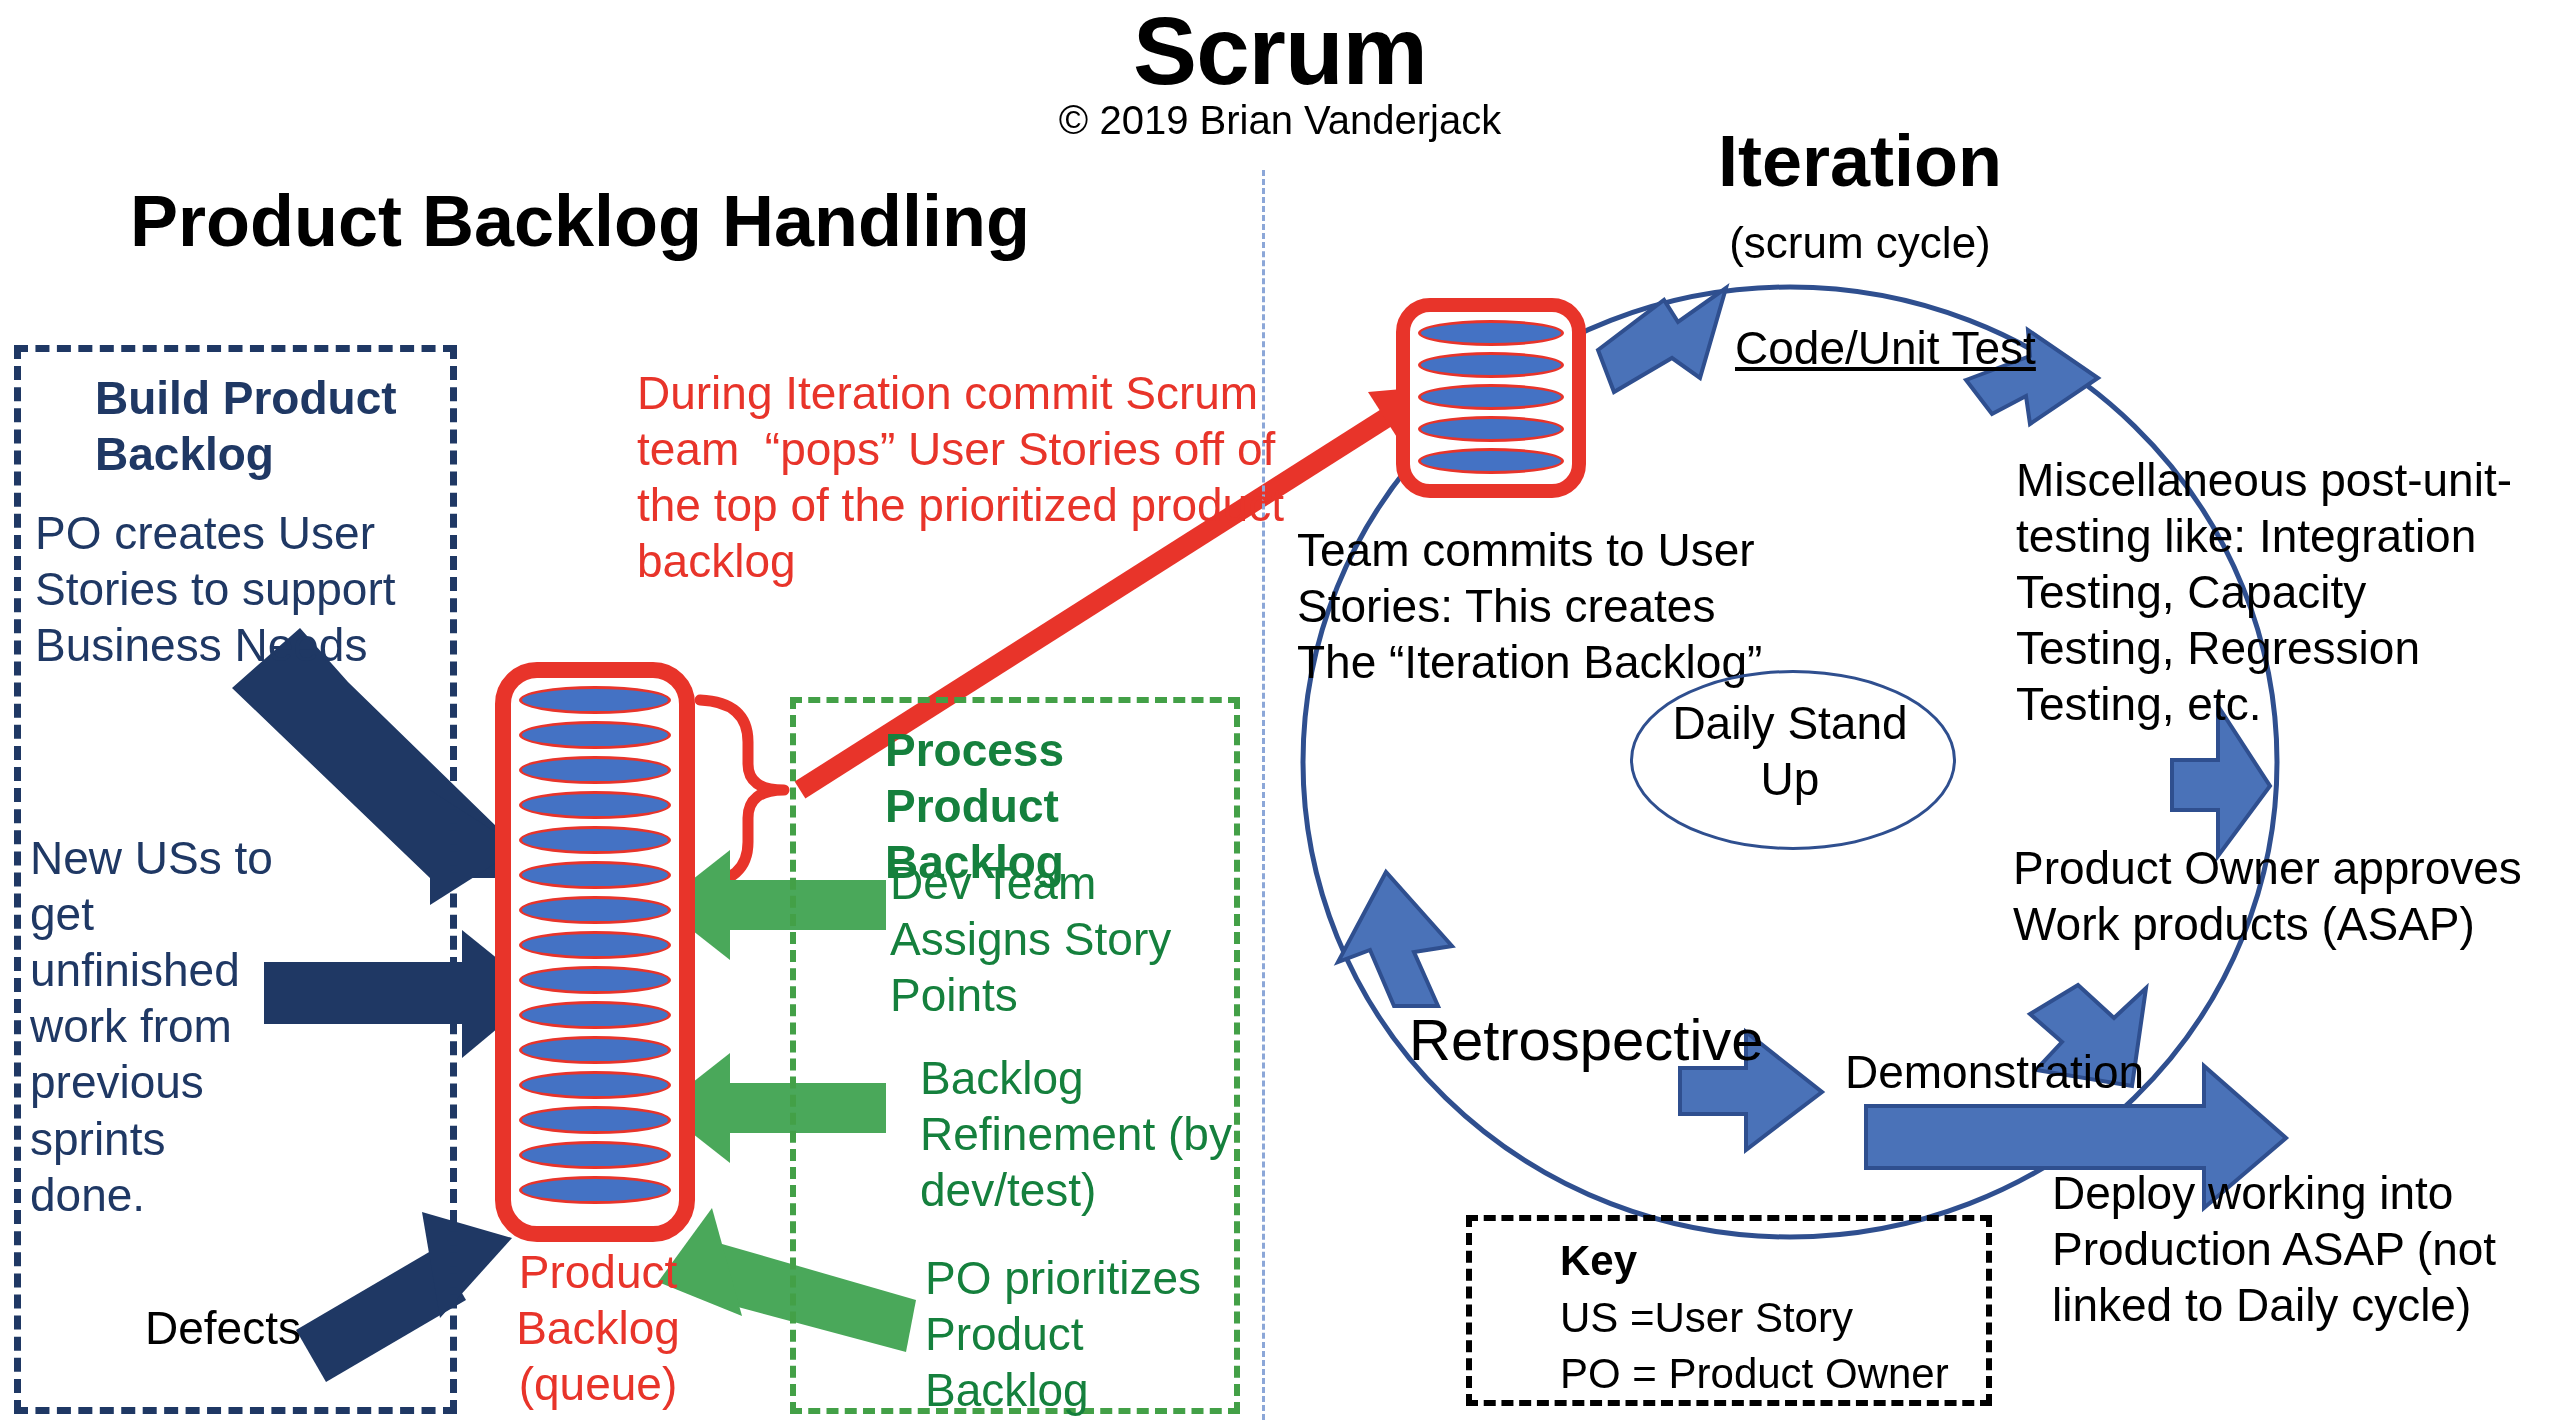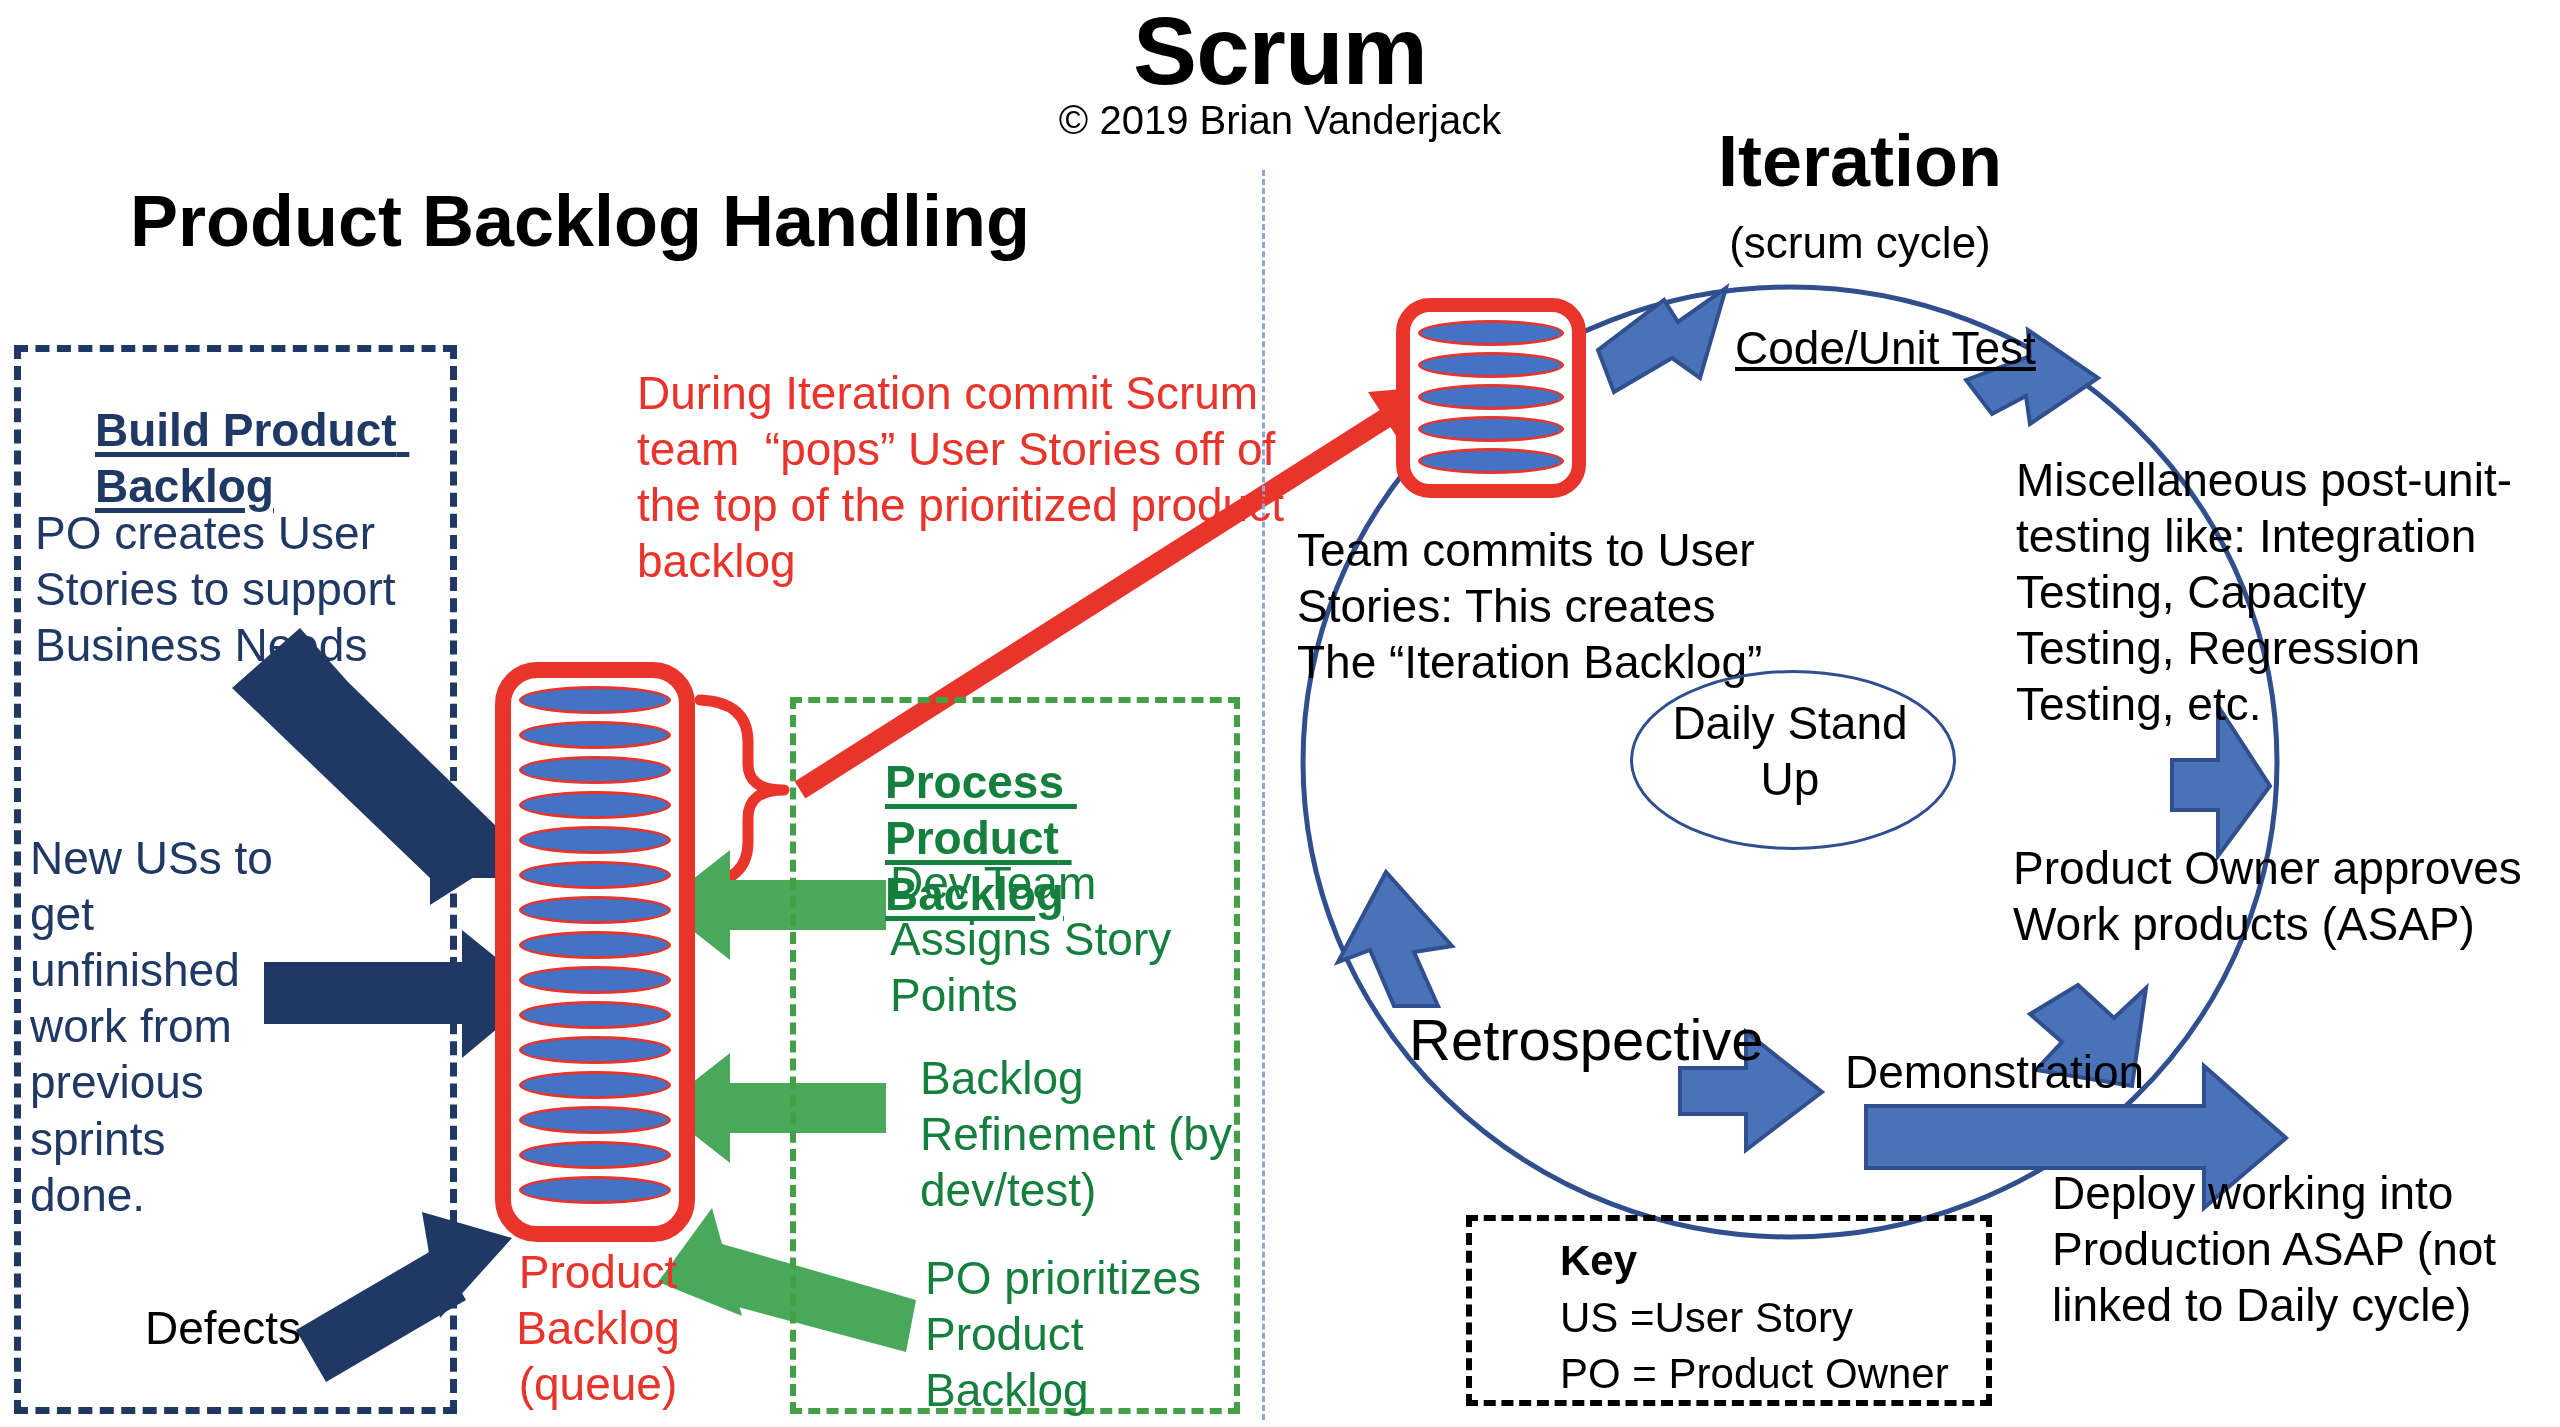--- a/index.html
+++ b/index.html
@@ -9,21 +9,21 @@
     -webkit-font-smoothing:antialiased;
   }
   #stage{position:absolute;left:0;top:0;width:2560px;height:1016px;}
   .abs{position:absolute;}
   .txt{position:absolute;line-height:1.22;white-space:pre-wrap;}
   .navy{color:#1F3864;}
   .red{color:#E8342A;}
   .green{color:#15803d;}
   .blk{color:#000;}
   .bold{font-weight:bold;}
-  .und{text-decoration:underline;text-decoration-thickness:5px;text-underline-offset:6px;margin-top:32px;}
+  .und{text-decoration-thickness:5px;text-underline-offset:6px;}
   .ctr{text-align:center;}
 
   
   #scrum-title{left:0;top:-8px;width:2560px;font-size:96px;font-weight:bold;letter-spacing:-1px;}
   #copyright{left:0;top:96px;width:2560px;font-size:40px;}
   #pbh-title{left:0px;top:178px;width:1160px;font-size:72px;font-weight:bold;text-align:center;}
   #iter-title{left:1500px;top:118px;width:720px;font-size:72px;font-weight:bold;text-align:center;}
   #iter-sub{left:1500px;top:216px;width:720px;font-size:44px;text-align:center;}
 
   

